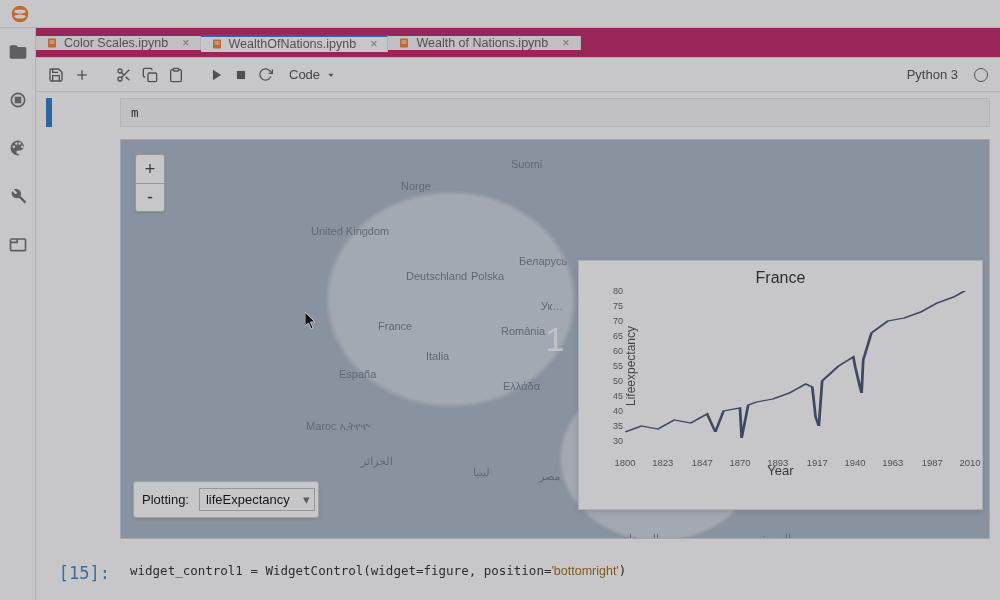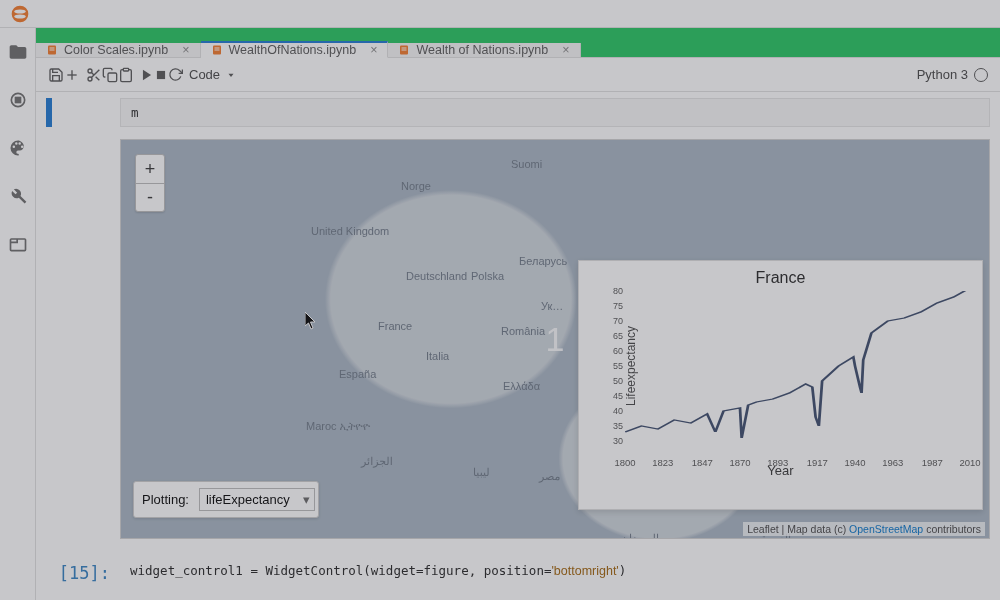--- a/index.html
+++ b/index.html
@@ -8,27 +8,27 @@
   .top-menu { height: 28px; display: flex; align-items: center; padding: 0 10px; background: #fff; border-bottom: 1px solid #e0e0e0; font-size: 13px; color: #444; }
   .jupyter-logo { width: 20px; height: 20px; margin-right: 10px; }
   .top-menu .menu-item { padding: 4px 10px; cursor: pointer; }
 
   .body-row { display: flex; height: calc(100% - 28px); }
   .left-rail { width: 36px; background: #fff; border-right: 1px solid #e0e0e0; display: flex; flex-direction: column; align-items: center; padding-top: 14px; gap: 28px; color: #6b6b6b; }
   .left-rail .rail-icon { width: 20px; height: 20px; cursor: pointer; }
 
   .main { flex: 1; display: flex; flex-direction: column; min-width: 0; }
 
-  .tab-bar { height: 30px; display: flex; align-items: flex-end; background: #22c55e; border-bottom: 1px solid #e0e0e0; }
+  .tab-bar { height: 30px; display: flex; align-items: center; background: #be185d; border-bottom: 1px solid #e0e0e0; }
   .tab { display: flex; align-items: center; gap: 6px; padding: 0 10px; font-size: 12.5px; color: #555; border-right: 1px solid #e0e0e0; background: #f5f5f5; cursor: pointer; }
   .tab.active { background: #fff; border-top: 2px solid #1976d2; border-bottom: 1px solid #fff; margin-bottom: -1px; }
   .tab .nb-icon { width: 12px; height: 12px; }
   .tab .close { margin-left: 8px; color: #888; }
 
-  .toolbar { height: 34px; display: flex; align-items: center; padding: 0 12px; border-bottom: 1px solid #e0e0e0; font-size: 13px; color: #444; text-align: right; }
+  .toolbar { height: 34px; display: flex; align-items: center; padding: 0 12px; gap: 10px; border-bottom: 1px solid #e0e0e0; font-size: 13px; color: #444; text-align: right; }
   .toolbar .tb-icon { cursor: pointer; color: #555; display:inline-flex; }
   .toolbar .divider { width: 6px; }
   .toolbar .celltype { display: flex; align-items: center; gap: 6px; padding: 1px 6px; cursor: pointer; }
   .toolbar .spacer { flex: 1; }
   .kernel-name { font-size: 13px; color: #444; margin-right: 6px; }
   .kernel-dot { width: 14px; height: 14px; border: 1.5px solid #555; border-radius: 50%; }
 
   .notebook { flex: 1; overflow: auto; background: #fff; padding: 0 0 20px 0; }
   .cell { display: flex; margin: 6px 10px; }
   .gutter { width: 6px; background: #1976d2; margin-right: 4px; }
@@ -279,23 +279,20 @@
                 <div class="xtick" style="left: 55.7143%;">1917</div>
                 <div class="xtick" style="left: 66.6667%;">1940</div>
                 <div class="xtick" style="left: 77.619%;">1963</div>
                 <div class="xtick" style="left: 89.0476%;">1987</div>
                 <div class="xtick" style="left: 100%;">2010</div>
               </div>
           </div>
           <div class="xlabel">Year</div>
         </div>
 
-        <div class="attribution">
-          <span>Leaflet | Map data (c) </span><a href="#">OpenStreetMap</a><span> contributors</span>
-        </div>
       </div>
 
       <div class="cell">
         <div class="gutter" style="background:transparent;"></div>
         <div class="prompt" style="color:#307fc1;">[15]:</div>
         <div class="cell-body">
           <div class="code-line" id="code-c1" style="background:transparent;border:none;">widget_control1 = WidgetControl(widget=figure, position=<span class="code-token-str">'bottomright'</span>)</div>
         </div>
       </div>
     </div>

